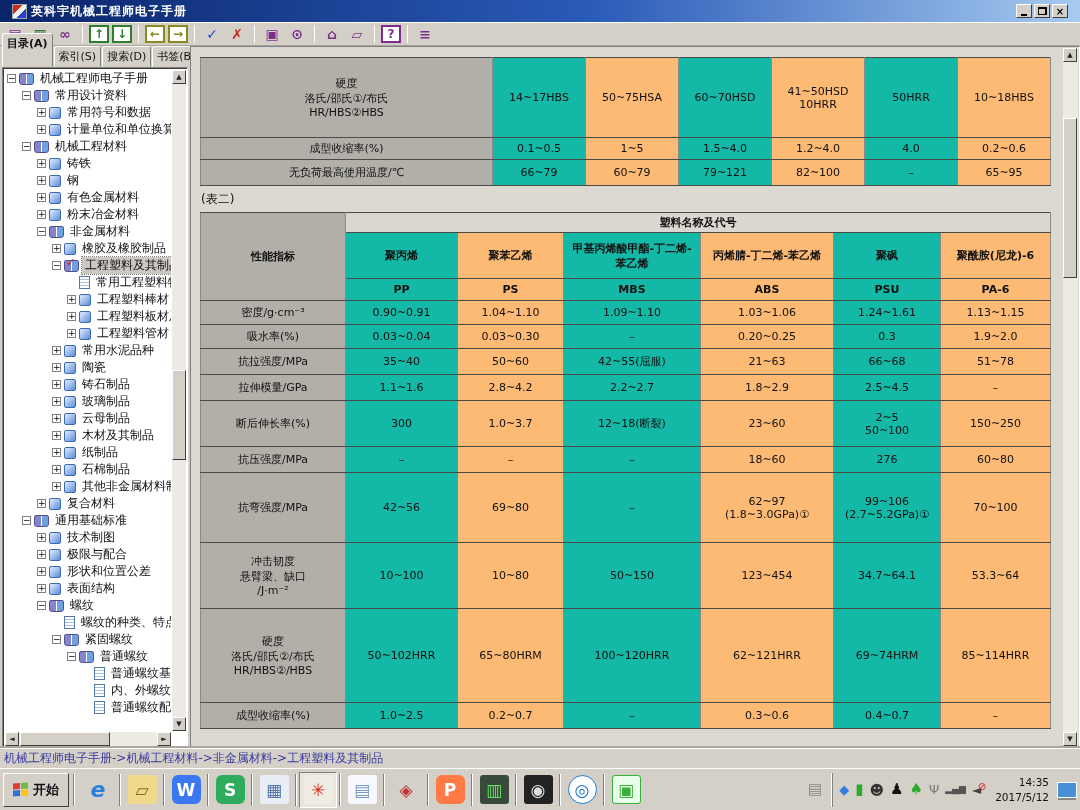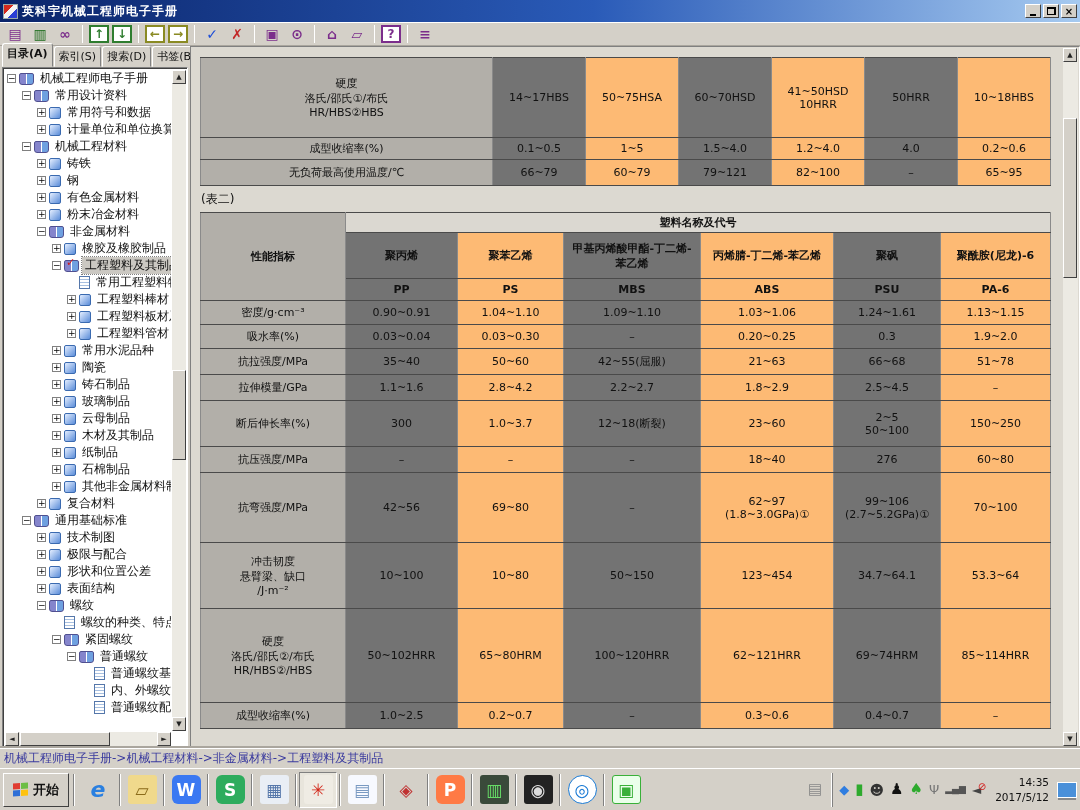--- a/index.html
+++ b/index.html
@@ -2,21 +2,21 @@
 <html><head>
 <meta charset="utf-8">
 <style>
   * { box-sizing: border-box; margin: 0; padding: 0; }
   html,body { width:1080px; height:810px; overflow:hidden; }
   body { font-family:"DejaVu Sans",sans-serif; background:#d4d0c8; position:relative; color:#111; }
 
   
   .titlebar { position:absolute; left:0; top:0; right:0; height:22px;
     background:linear-gradient(90deg,#0a246a,#2a5bb8 55%,#a6caf0);
-    display:flex; align-items:center; padding:0 3px; }
+    display:flex; align-items:center; padding:0 12px; }
   .appico { width:15px; height:15px; margin-right:4px; border:1px solid #9aa;
     background:linear-gradient(135deg,#d42a1e 0 38%,#f5f5f5 38% 62%,#2a3fd4 62%); }
   .title-text { color:#fff; font-weight:bold; font-size:12px; letter-spacing:1px; }
   .wbtns { margin-left:auto; display:flex; gap:2px; }
   .wbtn { width:16px; height:14px; background:#d4d0c8; border:1px solid;
     border-color:#fff #404040 #404040 #fff; display:flex; align-items:center;
     justify-content:center; font-size:10px; font-weight:bold; color:#000; }
   .mglyph { width:6px; height:2px; background:#000; margin-top:7px; }
   .rglyph { position:relative; width:9px; height:8px; }
   .rglyph::before { content:""; position:absolute; right:0; top:0; width:6px; height:5px;
@@ -32,21 +32,21 @@
     font-size:14px; font-weight:bold; background:transparent; }
   .tbtn.boxed { border:2px solid currentColor; background:#fff; width:20px; height:18px; font-size:12px; }
   .tsep { width:1px; height:18px; background:#808080; border-right:1px solid #fff; margin:0 3px; }
 
   
   .sidebar { position:absolute; left:0; top:46px; width:190px; bottom:62px; }
   .tabs { height:21px; display:flex; padding-left:2px; align-items:flex-end; }
   .tab { font-size:11px; padding:2px 4px 2px; background:#d4d0c8; border:1px solid;
     border-color:#fff #808080 #d4d0c8 #fff; border-radius:3px 3px 0 0; margin-right:1px;
     white-space:nowrap; }
-  .tab.active { padding-bottom:5px; position:relative; z-index:2; font-weight:bold; }
+  .tab.active { padding-bottom:15px; position:relative; z-index:2; font-weight:bold; }
   .treepanel { position:absolute; left:2px; right:2px; top:21px; bottom:0; background:#fff;
     border:1px solid; border-color:#808080 #fff #fff #808080;
     box-shadow:inset 1px 1px 0 #404040; }
   .tree { position:absolute; left:2px; top:2px; right:16px; bottom:16px; overflow:hidden;
     font-size:12px; }
   .trow { height:17px; display:flex; align-items:center; white-space:nowrap; }
   .toggle { width:9px; height:9px; border:1px solid #808080; background:#fff; font-size:9px;
     line-height:7px; text-align:center; margin-right:3px; flex:none; color:#000; }
   .tspace { width:12px; flex:none; }
   .icn { position:relative; flex:none; margin-right:3px; }
@@ -77,21 +77,21 @@
   .tablewrap { position:absolute; left:9px; top:10px; }
   .caption { font-size:12px; margin:5px 0 4px 1px; }
   table.dtable { border-collapse:collapse; table-layout:fixed; font-size:11px; }
   table.dtable td { border-left:1px solid #8a8a8a; border-right:1px solid #8a8a8a;
     border-top:1px solid #4a4a4a; border-bottom:1px solid #4a4a4a;
     text-align:center; vertical-align:middle; white-space:pre-line; padding:1px 3px;
     overflow:hidden; }
   td.lbl { text-align:left; background:#b2afa9; padding-left:5px; }
   td.corner { text-align:center; font-weight:bold; }
   td.ghdr { background:#dbd8d1; font-weight:bold; }
-  td.ca { background:#737373; }
+  td.ca { background:#14b8a6; }
   td.cb { background:#fdba74; }
   td.nhdr { font-weight:bold; }
   .cscroll { position:absolute; top:1px; right:1px; bottom:1px; width:15px; background:#eceae3; }
 
   
   .statusbar { position:absolute; left:0; right:0; bottom:42px; height:20px;
     border-top:1px solid #fff; box-shadow:0 -2px 0 #aaa69e; background:#d4d0c8;
     font-size:12px; color:#3a3a9e; display:flex; align-items:center; padding-left:4px;
     white-space:nowrap; overflow:hidden; }
 
@@ -504,21 +504,21 @@
               <td class="cb">23~60</td>
               <td class="ca">2~5
 50~100</td>
               <td class="cb">150~250</td>
             </tr>
             <tr style="height: 26px;">
               <td class="lbl">抗压强度/MPa</td>
               <td class="ca">–</td>
               <td class="cb">–</td>
               <td class="ca">–</td>
-              <td class="cb">18~40</td>
+              <td class="cb">18~60</td>
               <td class="ca">276</td>
               <td class="cb">60~80</td>
             </tr>
             <tr style="height: 70px;">
               <td class="lbl">抗弯强度/MPa</td>
               <td class="ca">42~56</td>
               <td class="cb">69~80</td>
               <td class="ca">–</td>
               <td class="cb">62~97
 (1.8~3.0GPa)①</td>

